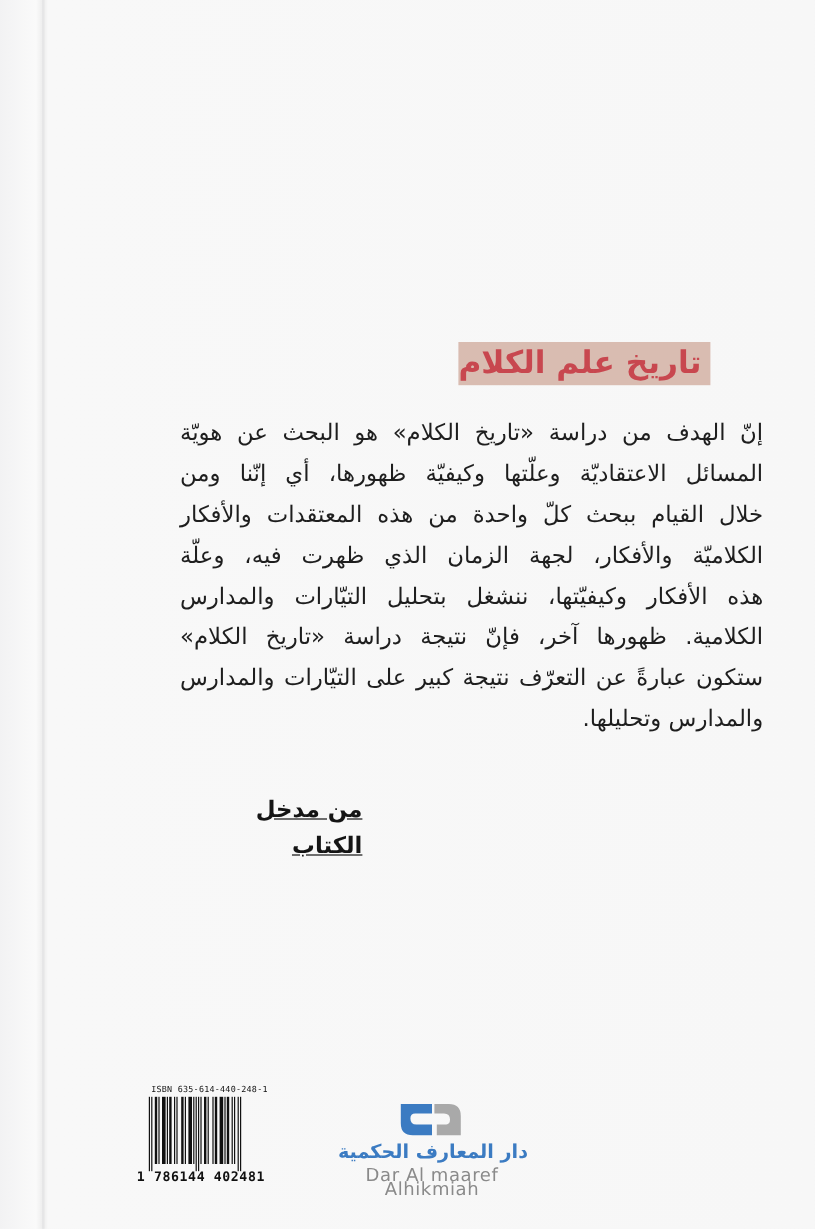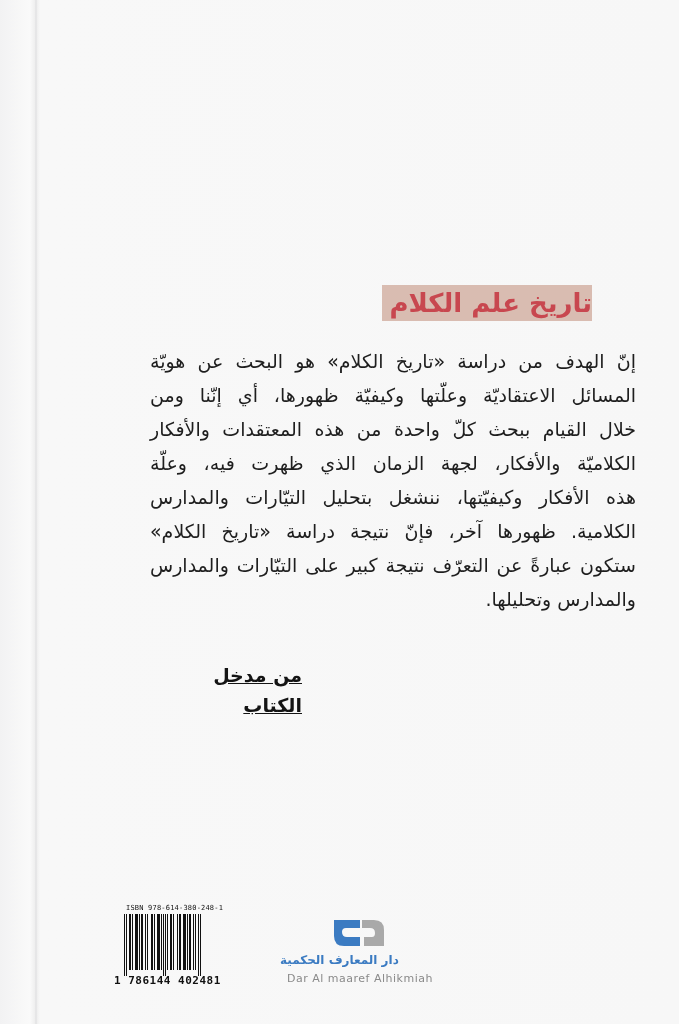--- a/index.html
+++ b/index.html
@@ -30,21 +30,21 @@
     .title-box {
       position: absolute;
       left: 382px;
       top: 285px;
       width: 210px;
       height: 36px;
       background: #d9bcb1;
       direction: rtl;
       display: flex;
       align-items: center;
-      justify-content: flex-start;
+      justify-content: flex-end;
     }
     .title-text {
       color: #c8474f;
       font-family: "DejaVu Sans", sans-serif;
       font-weight: bold;
       font-size: 26px;
       line-height: 36px;
       white-space: nowrap;
     }
     .body-text {
@@ -138,36 +138,36 @@
       left: 50px;
       top: 0;
       width: 60px;
       height: 30px;
     }
     .logo-ar {
       position: absolute;
       left: 0;
       top: 31px;
       width: 160px;
-      text-align: left;
-      direction: rtl;
-      font-family: "DejaVu Sans", sans-serif;
-      font-weight: bold;
-      font-size: 12px;
+      text-align: right;
+      direction: rtl;
+      font-family: "DejaVu Sans", sans-serif;
+      font-weight: bold;
+      font-size: 16px;
       color: #3b7bc2;
       line-height: 22px;
     }
     .logo-en {
       position: absolute;
       left: 0;
       top: 55px;
       width: 160px;
       text-align: center;
       font-family: "DejaVu Sans", sans-serif;
-      font-size: 11px;
+      font-size: 15px;
       letter-spacing: 0.5px;
       color: #8a8a8a;
       line-height: 12px;
     }
   </style>
 </head>
 <body>
 
 <div class="cover">
   <div class="spine-crease"></div>
@@ -183,21 +183,21 @@
     <div class="body-line">الكلاميّة والأفكار، لجهة الزمان الذي ظهرت فيه، وعلّة</div>
     <div class="body-line">هذه الأفكار وكيفيّتها، ننشغل بتحليل التيّارات والمدارس</div>
     <div class="body-line">الكلامية. ظهورها آخر، فإنّ نتيجة دراسة «تاريخ الكلام»</div>
     <div class="body-line">ستكون عبارةً عن التعرّف نتيجة كبير على التيّارات والمدارس</div>
     <div class="body-line last">والمدارس وتحليلها.</div>
   </div>
 
   <div class="source">من مدخل الكتاب</div>
 
   <div class="barcode-wrap">
-    <div class="isbn-label">ISBN 978-614-380-248-1</div>
+    <div class="isbn-label">ISBN 635-614-440-248-1</div>
     <div class="bars">
       <div class="bar guard" style="width:1px"></div>
         <div class="gap" style="width:1px"></div>
       <div class="bar guard" style="width:1px"></div>
         <div class="gap" style="width:2px"></div>
       <div class="bar" style="width:2px"></div>
         <div class="gap" style="width:1px"></div>
       <div class="bar" style="width:1px"></div>
         <div class="gap" style="width:2px"></div>
       <div class="bar" style="width:3px"></div>

